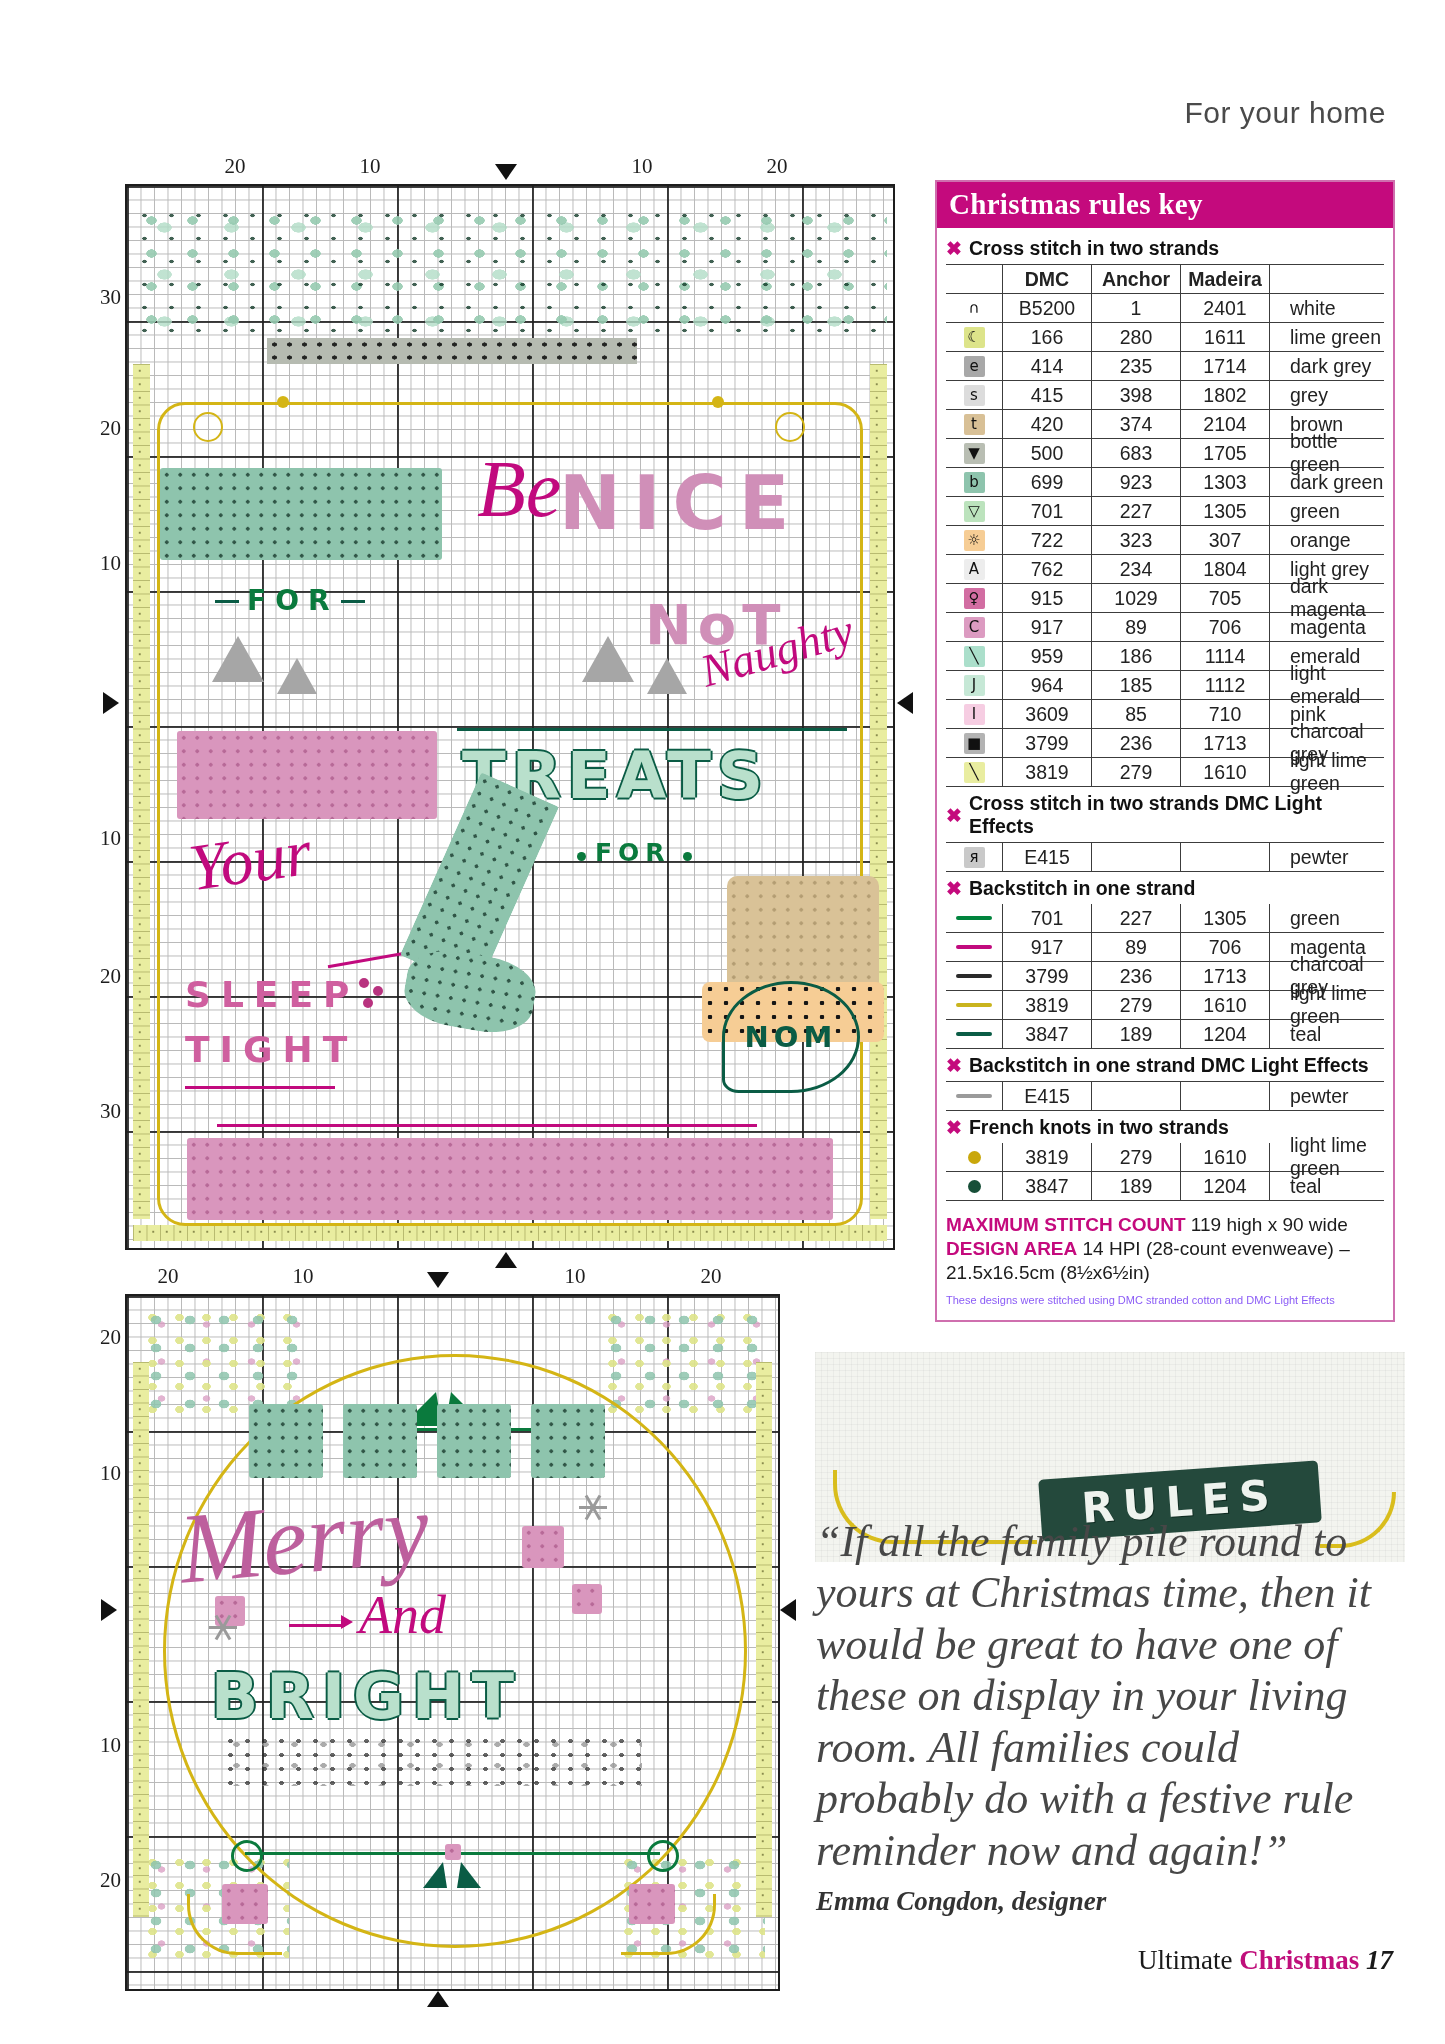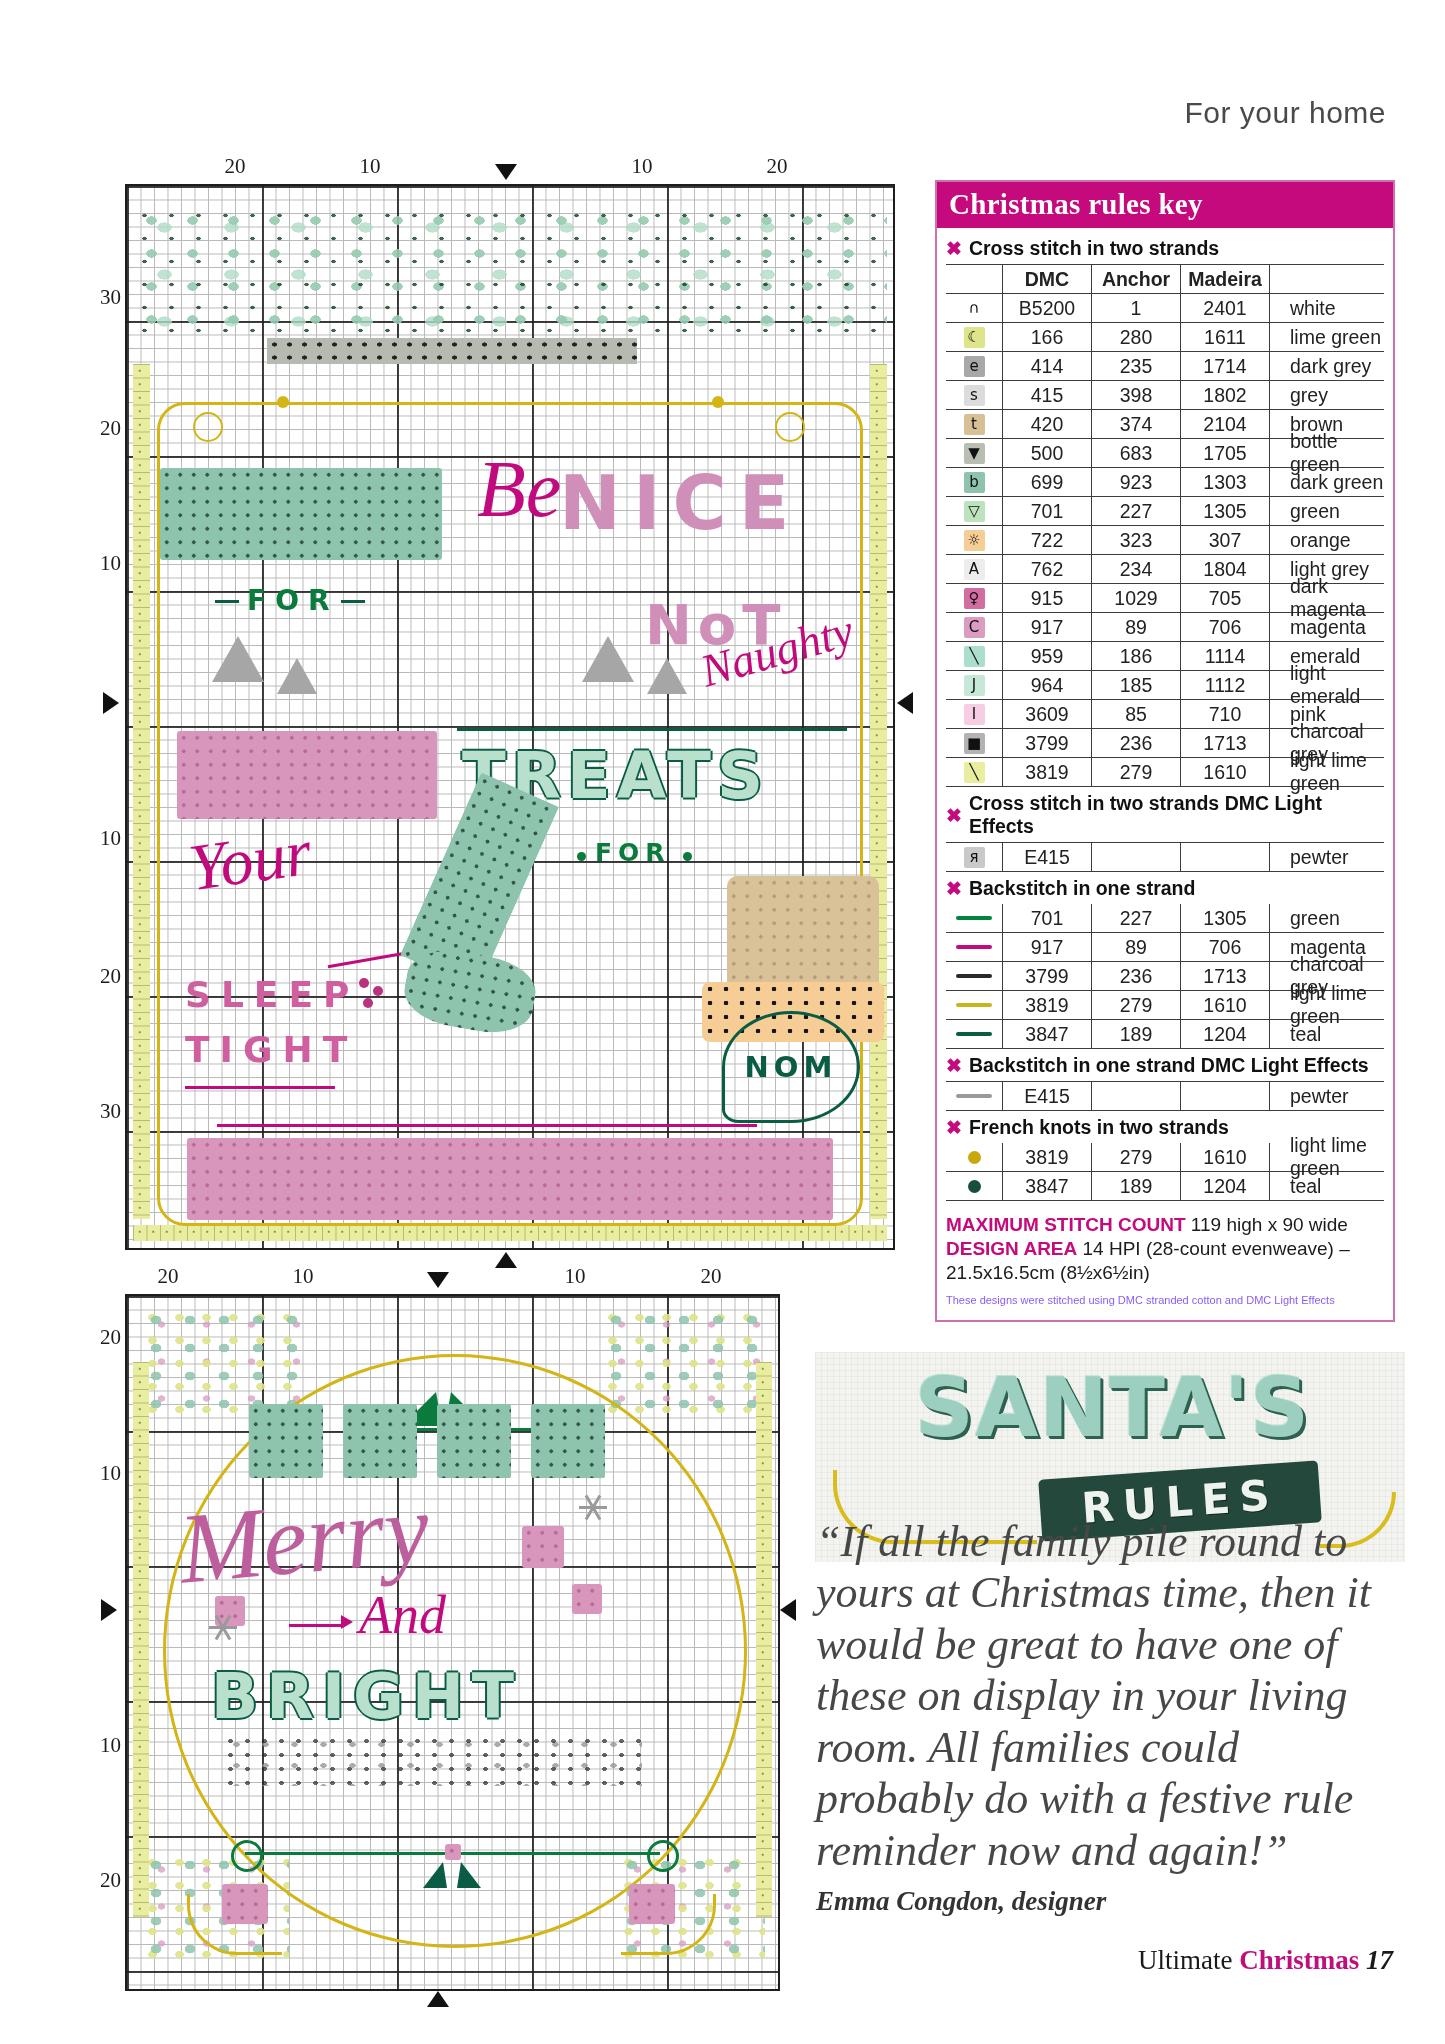--- a/index.html
+++ b/index.html
@@ -178,21 +178,21 @@
       <div class="abs cookie" style="left:575px;top:796px;width:182px;height:60px;"></div>
 
       <span class="abs blockMag2" style="left:58px;top:788px;font-size:36px;">SLEEP</span>
       <span class="abs blockMag2" style="left:58px;top:843px;font-size:36px;">TIGHT</span>
       <div class="abs mdot" style="left:232px;top:792px;width:10px;height:10px;"></div>
       <div class="abs mdot" style="left:246px;top:800px;width:10px;height:10px;"></div>
       <div class="abs mdot" style="left:236px;top:812px;width:10px;height:10px;"></div>
       <div class="abs mline" style="left:58px;top:900px;width:150px;height:3px;"></div>
       <div class="abs mline" style="left:90px;top:938px;width:540px;height:3px;"></div>
 
-      <div class="nombubble" style="left:595px;top:825px;width:132px;height:106px;">
+      <div class="nombubble" style="left:595px;top:795px;width:132px;height:106px;">
         <span>NOM</span>
       </div>
 
       <div class="abs pinkblk" style="left:60px;top:952px;width:646px;height:82px;"></div>
     </div>
   </div>
 
   <div class="chart" style="left:95px;top:1258px;width:710px;height:766px;">
     <span class="rnum" style="left:60px;top:6px;">20</span>
     <span class="rnum" style="left:195px;top:6px;">10</span>
@@ -548,21 +548,20 @@
 
       <div class="kfoot">
         <div><span class="mag">MAXIMUM STITCH COUNT</span><span> 119 high x 90 wide</span></div>
         <div><span class="mag">DESIGN AREA</span><span> 14 HPI (28-count evenweave) – 21.5x16.5cm (8½x6½in)</span></div>
       </div>
       <div class="knote">These designs were stitched using DMC stranded cotton and DMC Light Effects</div>
     </div>
   </div>
 
   <div class="photo">
-    <div class="ph-santas">SANTA'S</div>
     <div class="ph-swirlL"></div>
     <div class="ph-swirlR"></div>
     <div class="ph-rulesbox">
       <span class="ph-rules">RULES</span>
     </div>
   </div>
 
   <div class="quote">
     <div>“If all the family pile round to yours at Christmas time, then it would be great to have one of these on display in your living room. All families could probably do with a festive rule reminder now and again!”</div>
     <div class="quote-author">Emma Congdon, designer</div>

